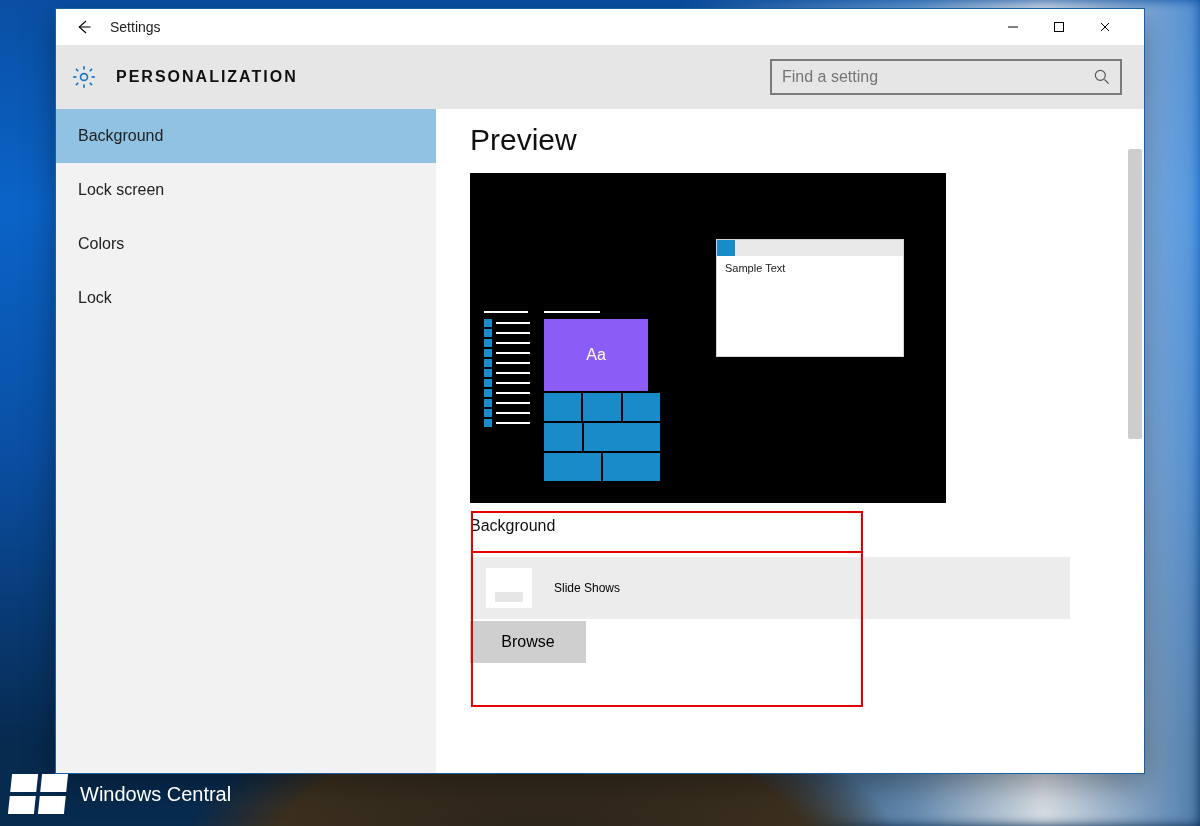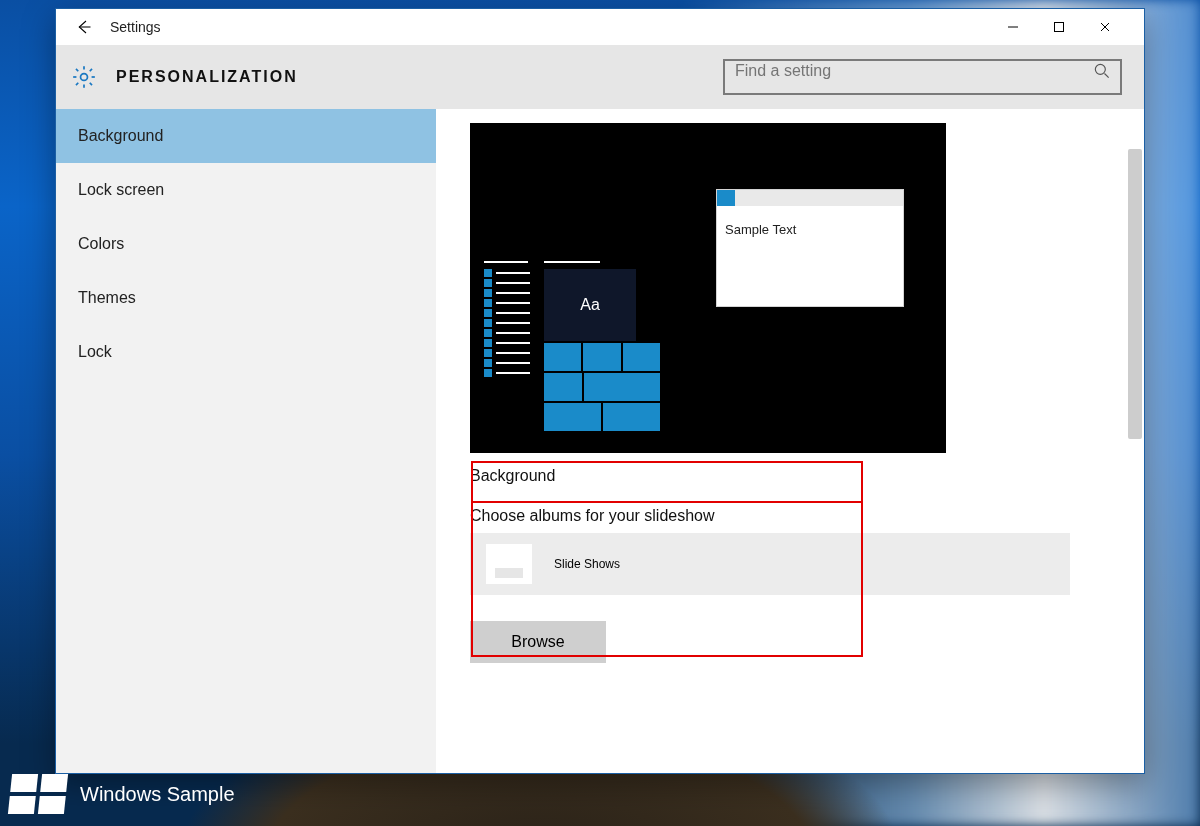--- a/index.html
+++ b/index.html
@@ -27,22 +27,22 @@
   }
   .titlebar { height:36px; display:flex; align-items:center; padding:0 16px 0 4px; }
   .back-btn { width:46px; height:36px; display:flex; align-items:center; justify-content:center; font-size:18px; cursor:pointer; }
   .title { font-size:14px; color:#222; padding-left:4px; }
   .win-controls { margin-left:auto; display:flex; }
   .win-controls div { width:46px; height:36px; display:flex; align-items:center; justify-content:center; font-size:14px; cursor:pointer; }
 
   .header-strip { height:64px; background:#e6e6e6; display:flex; align-items:center; padding:0 22px 0 14px; }
   .gear { width:28px; height:28px; margin-right:18px; display:flex; align-items:center; justify-content:center; }
   .section-title { font-size:16px; letter-spacing:2px; font-weight:600; color:#111; }
-  .search-box { margin-left:auto; width:399px; height:36px; border:2px solid #7a7a7a;
-    display:flex; align-items:flex-start; padding:0 8px; background:#e6e6e6;gap:30px; }
+  .search-box { margin-left:auto; width:352px; height:36px; border:2px solid #7a7a7a;
+    display:flex; align-items:center; padding:0 8px; background:#e6e6e6;gap:30px; }
   .search-box input { flex:1; border:none; background:transparent; font-size:16px; color:#555; outline:none; }
   .search-box .sicon { width:20px; height:20px; }
 
   .body { flex:1; display:flex; min-height:0; }
   .sidebar { width:380px; background:#f2f2f2; padding-top:0; }
   .side-item { height:54px; display:flex; align-items:center; padding-left:22px; font-size:16px; color:#222; cursor:pointer; }
   .side-item.selected { background:#8fc2e3; }
 
   .content { flex:1; position:relative; overflow:hidden; padding:14px 0 0 34px; }
   .scrollbar { position:absolute; right:0; top:0; bottom:0; width:18px; background:transparent; }
@@ -52,50 +52,50 @@
 
   .preview-box { width:476px; height:330px; background:#000; position:relative; }
   .startmock { position:absolute; left:14px; bottom:22px; display:flex; gap:14px; }
   .startlist { display:flex; flex-direction:column; gap:2px; padding-top:0; }
   .startlist .hdr { width:44px; height:2px; background:#fff; margin-bottom:4px; }
   .startlist .row { display:flex; align-items:center; gap:4px; }
   .startlist .row .sq { width:8px; height:8px; background:#1a8bc9; }
   .startlist .row .ln { width:34px; height:2px; background:#fff; }
   .tilegrid { width:116px; }
   .tilehdr { width:56px; height:2px; background:#fff; margin-bottom:6px; }
-  .bigtile { width:92px; height:72px; background:#0f172a; display:flex; align-items:center; justify-content:center; color:#fff; font-size:16px; }
+  .bigtile { width:104px; height:72px; background:#8b5cf6; display:flex; align-items:center; justify-content:center; color:#fff; font-size:16px; }
   .smallrow { display:flex; gap:2px; margin-top:2px; }
   .smallrow .t { background:#1a8bc9; }
   .t1 { width:38px; height:28px; } .t2 { width:38px; height:28px; } .t3 { width:38px; height:28px; }
   .smallrow2 { display:flex; gap:2px; margin-top:2px; }
   .smallrow2 .t { background:#1a8bc9; height:28px; }
   .ta { width:38px; } .tb { width:76px; }
   .smallrow3 { display:flex; gap:2px; margin-top:2px; }
   .smallrow3 .t { background:#1a8bc9; height:28px; width:57px; }
 
   .samplewin { position:absolute; right:42px; top:66px; width:188px; height:118px; background:#fff; border:1px solid #d4d4d4; }
   .samplewin .bar { height:16px; display:flex; }
   .samplewin .bar .accent { width:18px; height:100%; background:#1a8bc9; }
   .samplewin .bar .rest { flex:1; background:#e9e9e9; }
-  .samplewin .stxt { padding:16px 8px; font-size:13px; color:#222; }
+  .samplewin .stxt { padding:6px 8px; font-size:11px; color:#222; }
 
   .field-group { margin-top:14px; width:400px; position:relative; }
   .field-label { font-size:16px; margin-bottom:8px; color:#111; }
   .dropdown { width:352px; height:40px; border:2px solid #7a7a7a; display:flex; align-items:center; justify-content:space-between; padding:0 12px; font-size:16px; cursor:pointer; background:#fff; }
   .chev { font-size:12px; color:#333; }
 
   .highlight-box-1 { position:absolute; left:1px; top:-6px; width:392px; height:86px; border:2px solid #e20000; pointer-events:none; }
   .highlight-box-2 { position:absolute; left:1px; top:-6px; width:392px; height:156px; border:2px solid #e20000; pointer-events:none; }
 
   .albums-block { margin-top:22px; position:relative; width:640px; }
   .album-row { background:#ececec; height:62px; display:flex; align-items:center; padding-left:16px; margin-top:8px; width:600px; }
   .album-thumb { width:46px; height:40px; background:#fff; margin-right:22px; display:flex; align-items:flex-end; }
   .album-thumb .inner { width:28px; height:10px; background:#e6e6e6; margin:0 auto 6px auto; }
   .album-title { font-size:12px; }
-  .browse-btn { margin-top:26px; width:136px; height:42px; background:#cfcfcf; display:flex; align-items:center; justify-content:center; font-size:16px; cursor:pointer; }
+  .browse-btn { margin-top:2px; width:116px; height:42px; background:#cfcfcf; display:flex; align-items:center; justify-content:center; font-size:16px; cursor:pointer; }
 
   
   .watermark { position:absolute; left:10px; bottom:12px; display:flex; align-items:center; gap:14px; color:#fff; font-size:20px; }
   .winlogo { display:grid; grid-template-columns:26px 26px; grid-template-rows:18px 18px; gap:4px; transform: skewX(-6deg); }
   .winlogo div { background:#fff; }
 </style>
 </head>
 <body>
 
 <div class="bg-light"></div>
@@ -161,32 +161,30 @@
       <div class="side-item selected">
           <span>Background</span>
         </div>
       <div class="side-item">
           <span>Lock screen</span>
         </div>
       <div class="side-item">
           <span>Colors</span>
         </div>
       <div class="side-item">
-          <span>Themes</span>
-        </div>
-      <div class="side-item">
           <span>Lock</span>
         </div>
     </div>
 
     <div class="content">
       <div class="scrollbar">
           <div class="thumb"></div>
         </div>
 
+      <h1 class="preview-h">Preview</h1>
 
       <div class="preview-box">
         <div class="startmock">
           <div class="startlist">
             <div class="hdr"></div>
             <div class="row">
                 <div class="sq"></div>
                 <div class="ln"></div>
               </div>
             <div class="row">
@@ -259,21 +257,20 @@
         </div>
       </div>
 
       <div class="field-group">
         <div class="highlight-box-1"></div>
         <div class="field-label">Background</div>
       </div>
 
       <div class="albums-block">
         <div class="highlight-box-2"></div>
-        <div class="field-label">Choose albums for your slideshow</div>
         <div class="album-row">
           <div class="album-thumb">
               <div class="inner"></div>
             </div>
           <div class="album-title">Slide Shows</div>
         </div>
         <div class="browse-btn">
           <span>Browse</span>
         </div>
       </div>
@@ -282,14 +279,14 @@
   </div>
 </div>
 
 <div class="watermark">
   <div class="winlogo">
     <div></div>
       <div></div>
       <div></div>
       <div></div>
   </div>
-  <span>Windows Sample</span>
+  <span>Windows Central</span>
 </div>
 
 </body></html>

